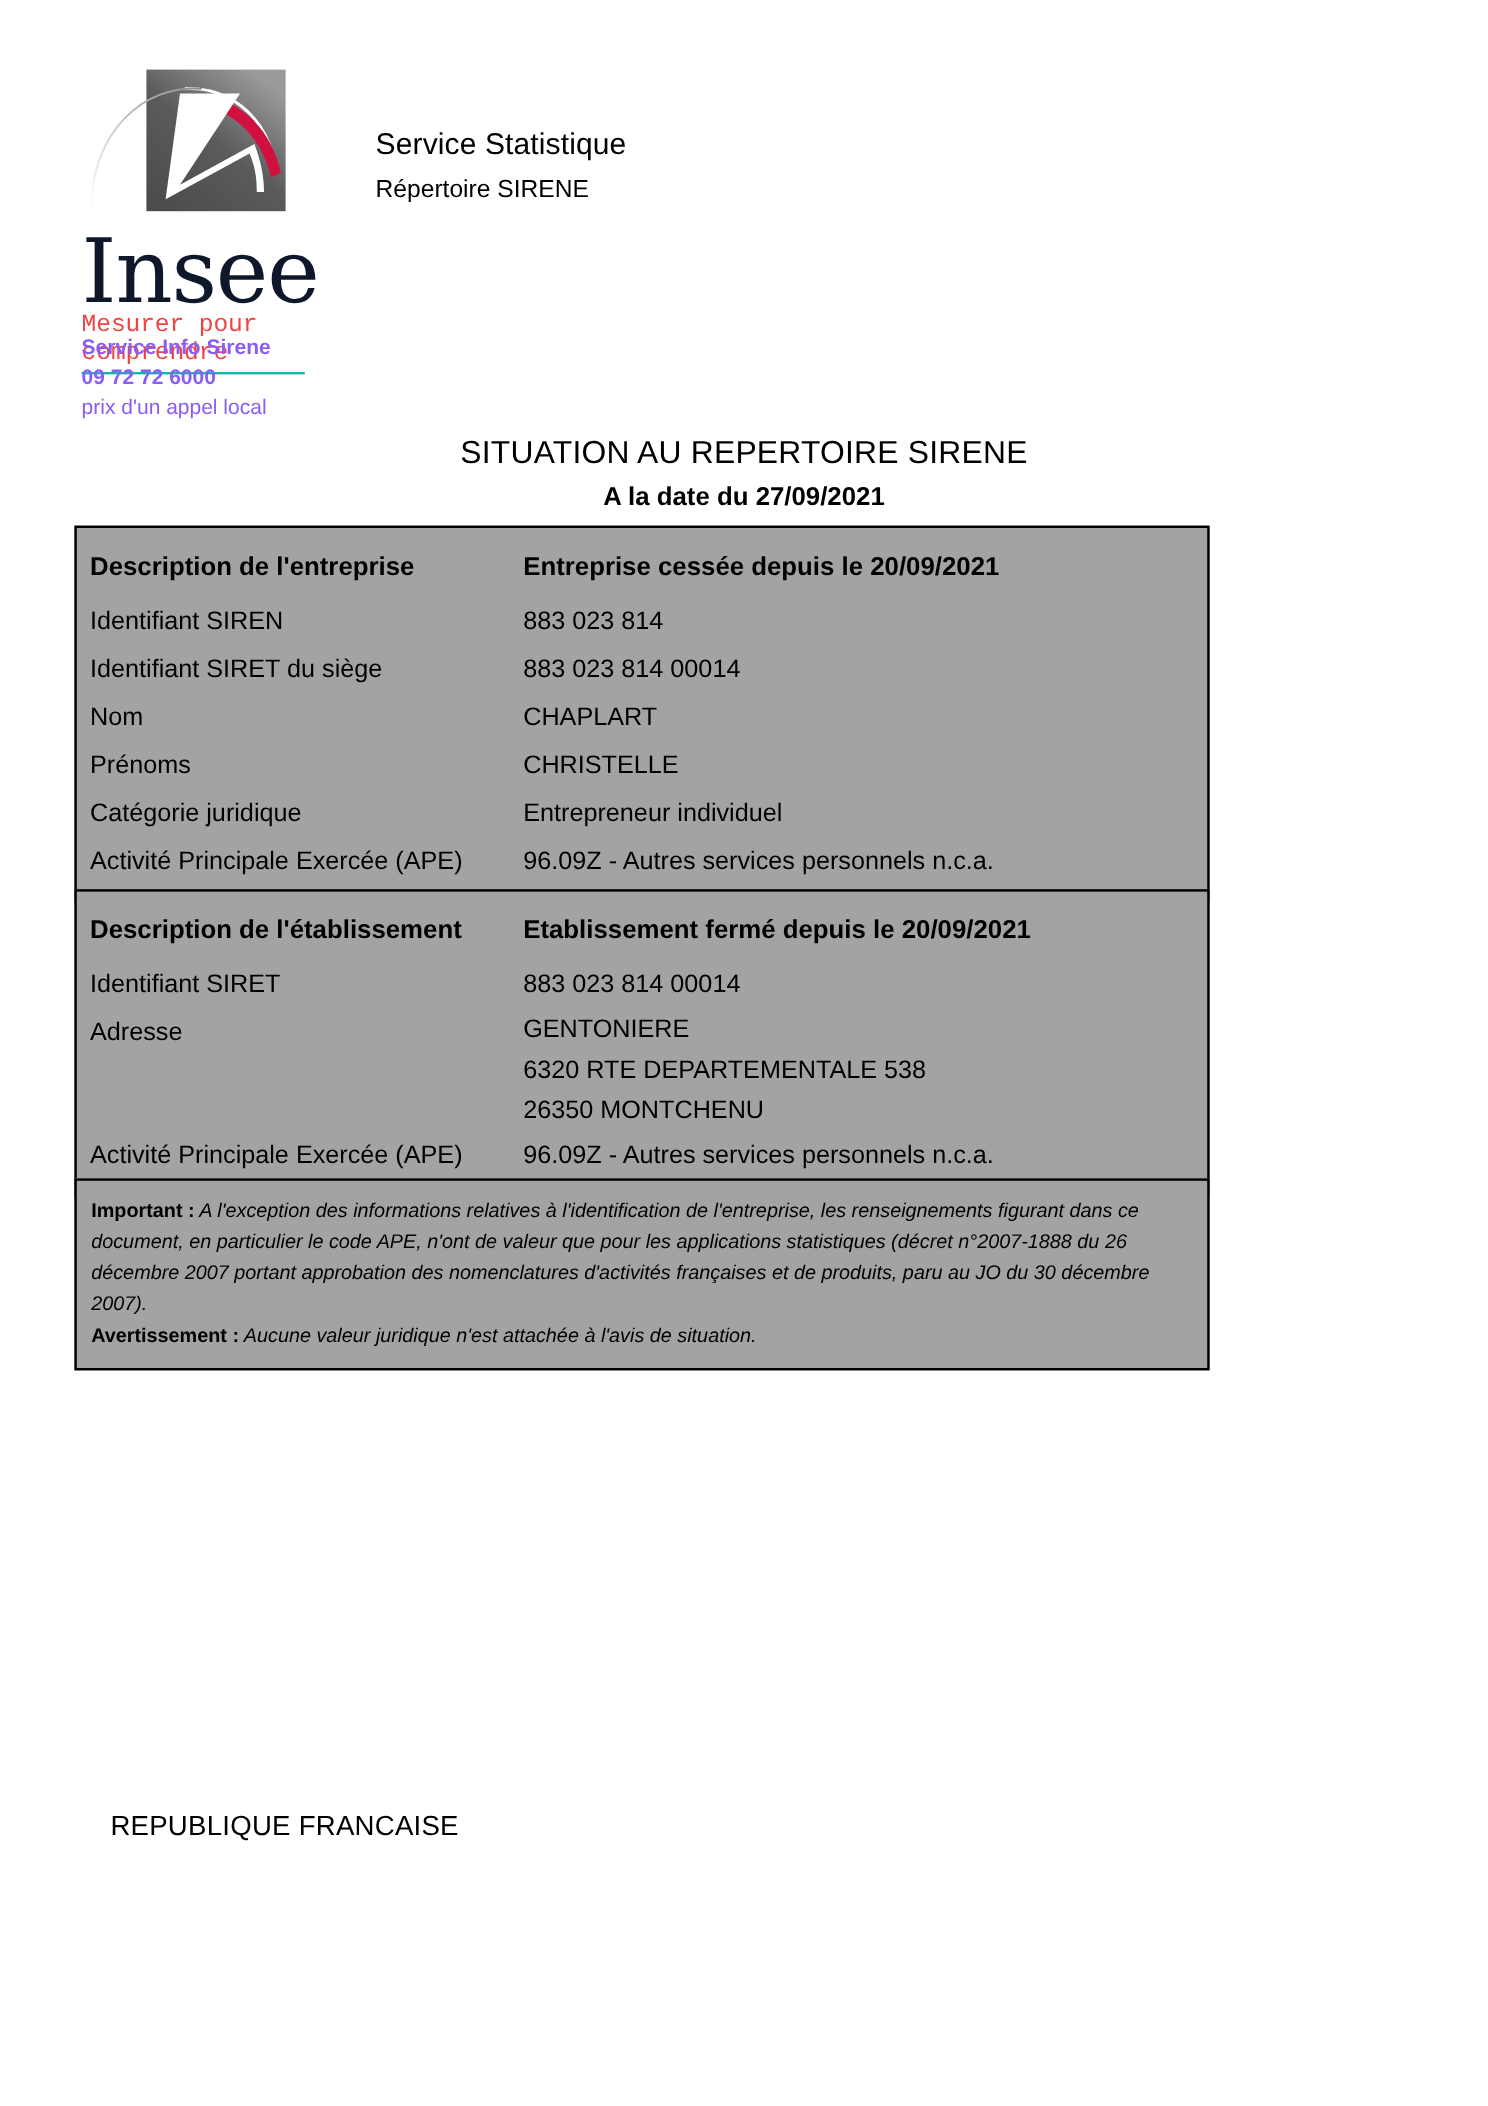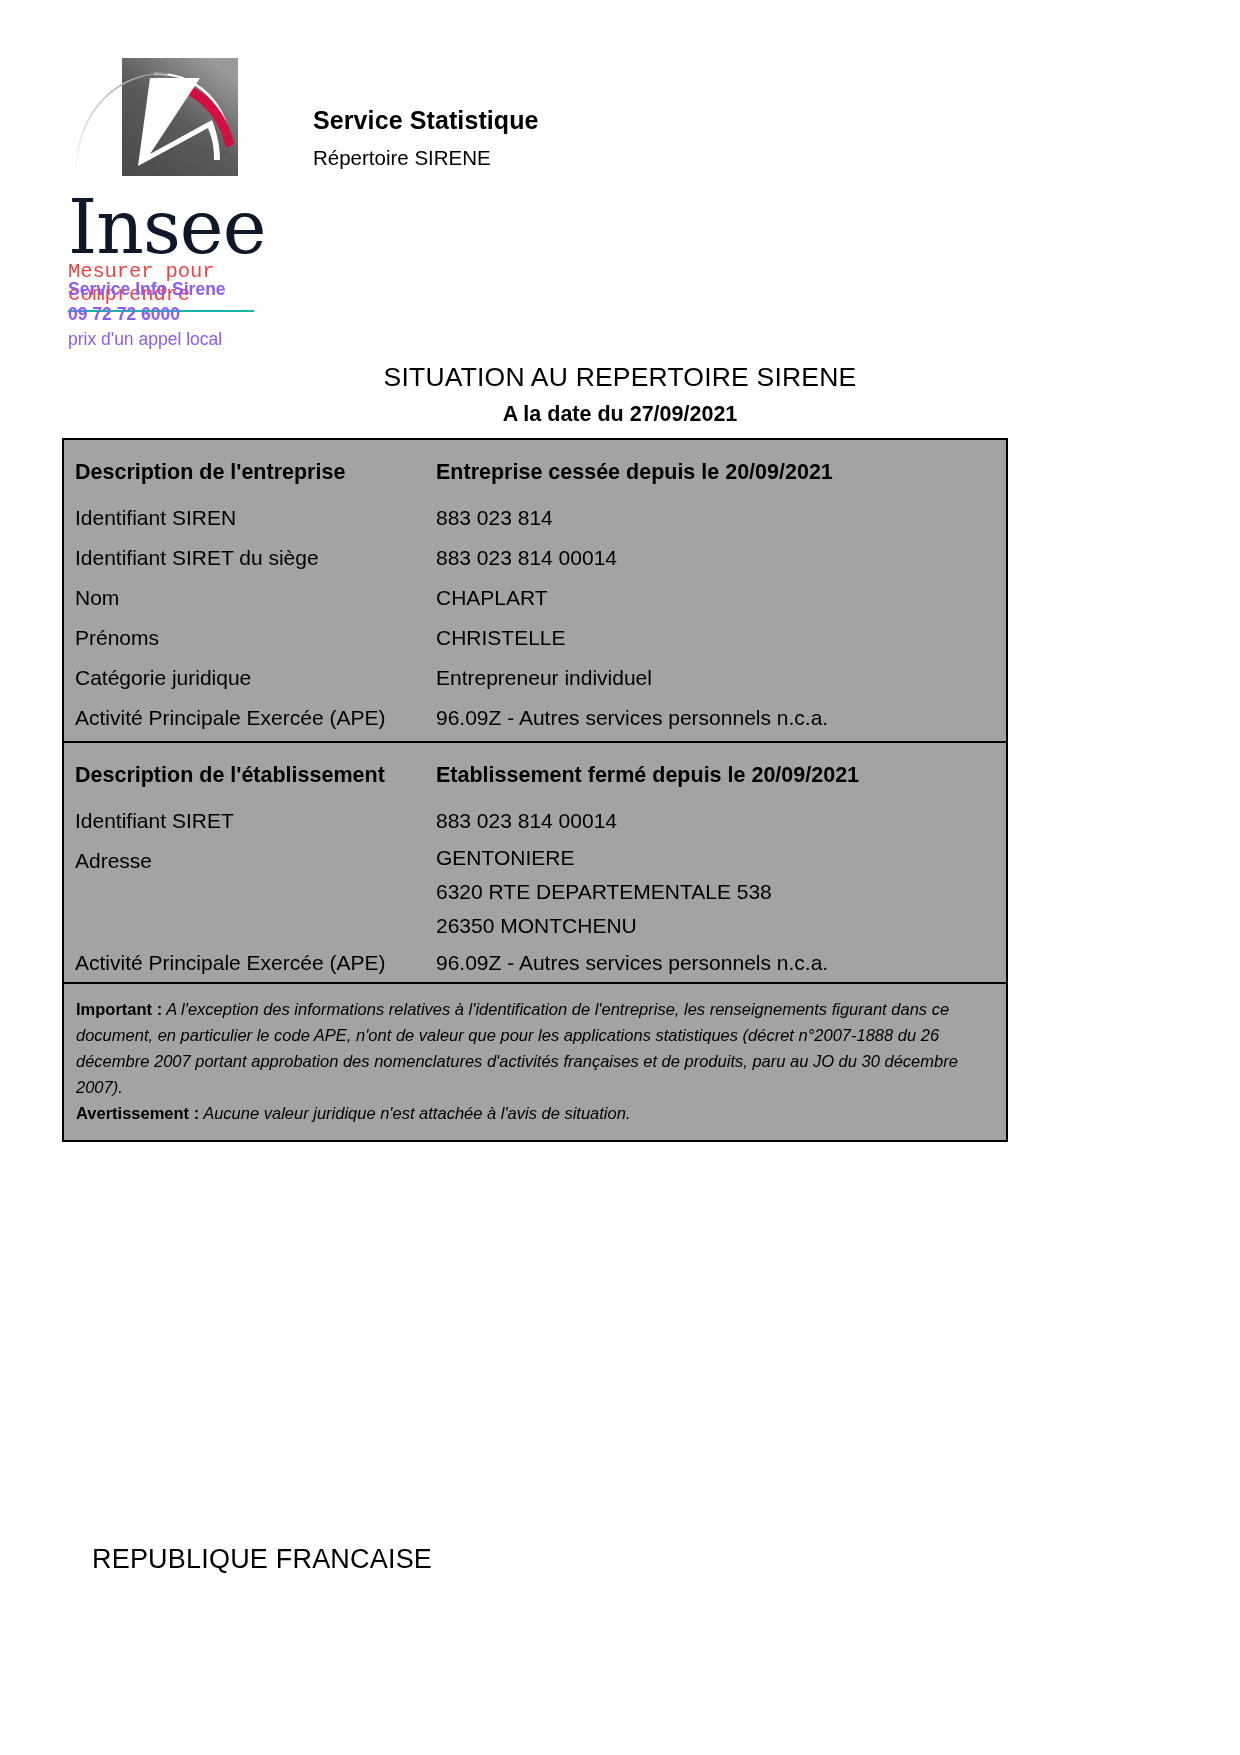--- a/index.html
+++ b/index.html
@@ -77,21 +77,21 @@
     line-height: 25px;
     color: #8b5cf6;
   }
   .contact-line.bold { font-weight: bold; }
 
   .svc-title {
     position: absolute;
     left: 313px;
     top: 106px;
     font-size: 25px;
-    font-weight: bold;
+    font-weight: normal;
     letter-spacing: 0.1px;
   }
   .svc-sub {
     position: absolute;
     left: 313px;
     top: 146px;
     font-size: 20.5px;
     font-weight: normal;
   }
 
@@ -164,22 +164,22 @@
     line-height: 26px;
   }
   .notes p { margin: 0; }
   .notes .em { font-style: italic; margin-top: 23px; }
   .notes .bold { font-weight: bold; font-style: normal; }
 
   
   .footer {
     position: absolute;
     left: 92px;
-    top: 1544px;
-    font-size: 27px;
+    top: 1508px;
+    font-size: 23px;
     letter-spacing: 0.2px;
   }
 </style>
 </head>
 <body>
 
 <div class="page">
 
   <div class="header">
 

